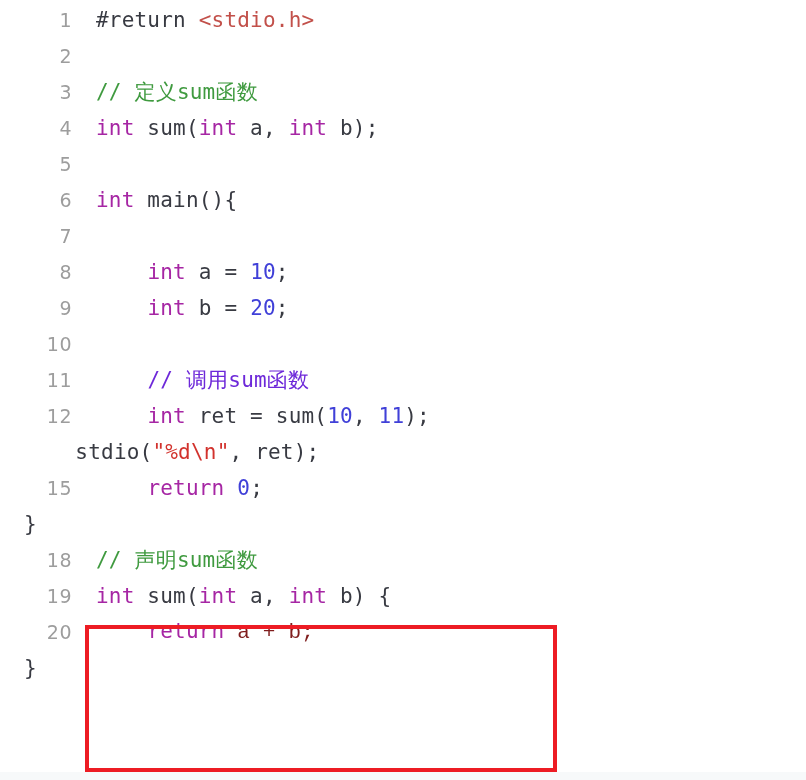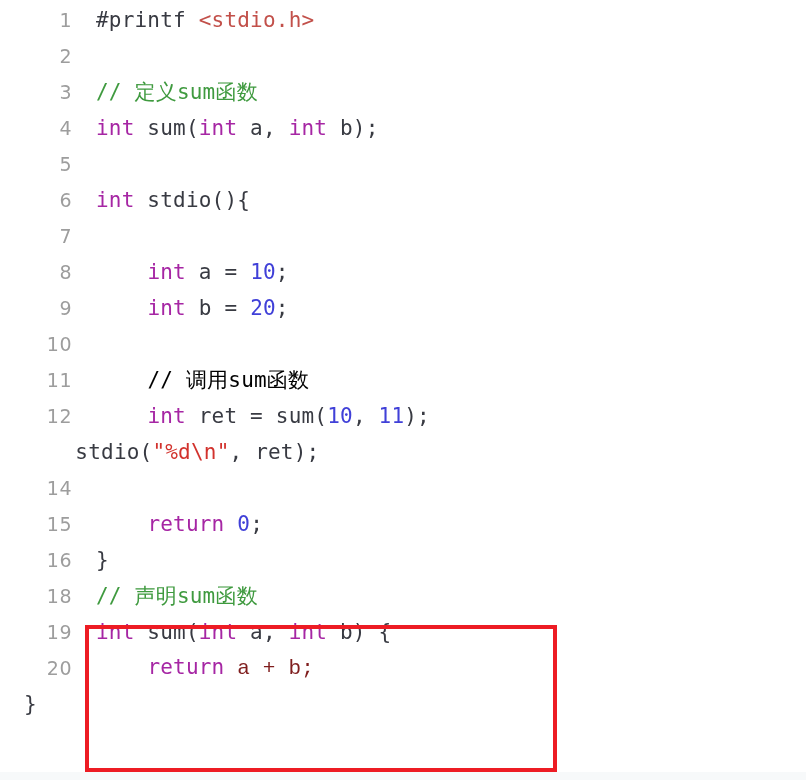--- a/index.html
+++ b/index.html
@@ -84,36 +84,35 @@
     width: 806px;
     height: 8px;
     background: #f7f9fa;
   }
 </style>
 </head>
 <body>
 
 <div id="editor" style="background: rgb(255, 255, 255);">
   <div id="code-lines">
-      <div class="code-line"><div class="gutter" style="color: rgb(157, 157, 157);">1</div><div class="line-content"><span class="tok-plain" style="color: rgb(56, 58, 66);">#printf </span><span class="tok-inc" style="color: rgb(194, 80, 74);">&lt;stdio.h&gt;</span></div></div>
+      <div class="code-line"><div class="gutter" style="color: rgb(157, 157, 157);">1</div><div class="line-content"><span class="tok-plain" style="color: rgb(56, 58, 66);">#return </span><span class="tok-inc" style="color: rgb(194, 80, 74);">&lt;stdio.h&gt;</span></div></div>
       <div class="code-line"><div class="gutter" style="color: rgb(157, 157, 157);">2</div><div class="line-content"></div></div>
       <div class="code-line"><div class="gutter" style="color: rgb(157, 157, 157);">3</div><div class="line-content"><span class="tok-comment" style="color: rgb(63, 154, 63);">// 定义sum函数</span></div></div>
       <div class="code-line"><div class="gutter" style="color: rgb(157, 157, 157);">4</div><div class="line-content"><span class="tok-kw" style="color: rgb(166, 38, 164);">int</span><span class="tok-plain" style="color: rgb(56, 58, 66);"> sum(</span><span class="tok-kw" style="color: rgb(166, 38, 164);">int</span><span class="tok-plain" style="color: rgb(56, 58, 66);"> a, </span><span class="tok-kw" style="color: rgb(166, 38, 164);">int</span><span class="tok-plain" style="color: rgb(56, 58, 66);"> b);</span></div></div>
       <div class="code-line"><div class="gutter" style="color: rgb(157, 157, 157);">5</div><div class="line-content"></div></div>
-      <div class="code-line"><div class="gutter" style="color: rgb(157, 157, 157);">6</div><div class="line-content"><span class="tok-kw" style="color: rgb(166, 38, 164);">int</span><span class="tok-plain" style="color: rgb(56, 58, 66);"> stdio(){</span></div></div>
+      <div class="code-line"><div class="gutter" style="color: rgb(157, 157, 157);">6</div><div class="line-content"><span class="tok-kw" style="color: rgb(166, 38, 164);">int</span><span class="tok-plain" style="color: rgb(56, 58, 66);"> main(){</span></div></div>
       <div class="code-line"><div class="gutter" style="color: rgb(157, 157, 157);">7</div><div class="line-content"></div></div>
       <div class="code-line"><div class="gutter" style="color: rgb(157, 157, 157);">8</div><div class="line-content"><span class="tok-plain" style="color: rgb(56, 58, 66);">    </span><span class="tok-kw" style="color: rgb(166, 38, 164);">int</span><span class="tok-plain" style="color: rgb(56, 58, 66);"> a = </span><span class="tok-num" style="color: rgb(64, 64, 216);">10</span><span class="tok-plain" style="color: rgb(56, 58, 66);">;</span></div></div>
       <div class="code-line"><div class="gutter" style="color: rgb(157, 157, 157);">9</div><div class="line-content"><span class="tok-plain" style="color: rgb(56, 58, 66);">    </span><span class="tok-kw" style="color: rgb(166, 38, 164);">int</span><span class="tok-plain" style="color: rgb(56, 58, 66);"> b = </span><span class="tok-num" style="color: rgb(64, 64, 216);">20</span><span class="tok-plain" style="color: rgb(56, 58, 66);">;</span></div></div>
       <div class="code-line"><div class="gutter" style="color: rgb(157, 157, 157);">10</div><div class="line-content"></div></div>
-      <div class="code-line"><div class="gutter" style="color: rgb(157, 157, 157);">11</div><div class="line-content"><span class="tok-plain" style="color: rgb(56, 58, 66);">    </span><span class="tok-comment" style="color: #000000;">// 调用sum函数</span></div></div>
+      <div class="code-line"><div class="gutter" style="color: rgb(157, 157, 157);">11</div><div class="line-content"><span class="tok-plain" style="color: rgb(56, 58, 66);">    </span><span class="tok-comment" style="color: #6d28d9;">// 调用sum函数</span></div></div>
       <div class="code-line"><div class="gutter" style="color: rgb(157, 157, 157);">12</div><div class="line-content"><span class="tok-plain" style="color: rgb(56, 58, 66);">    </span><span class="tok-kw" style="color: rgb(166, 38, 164);">int</span><span class="tok-plain" style="color: rgb(56, 58, 66);"> ret = sum(</span><span class="tok-num" style="color: rgb(64, 64, 216);">10</span><span class="tok-plain" style="color: rgb(56, 58, 66);">, </span><span class="tok-num" style="color: rgb(64, 64, 216);">11</span><span class="tok-plain" style="color: rgb(56, 58, 66);">);</span></div></div>
       <div class="code-line"><div class="line-content"><span class="tok-plain" style="color: rgb(56, 58, 66);">    stdio(</span><span class="tok-str" style="color: rgb(210, 50, 45);">"%d\n"</span><span class="tok-plain" style="color: rgb(56, 58, 66);">, ret);</span></div></div>
-      <div class="code-line"><div class="gutter" style="color: rgb(157, 157, 157);">14</div><div class="line-content"></div></div>
       <div class="code-line"><div class="gutter" style="color: rgb(157, 157, 157);">15</div><div class="line-content"><span class="tok-plain" style="color: rgb(56, 58, 66);">    </span><span class="tok-kw" style="color: rgb(166, 38, 164);">return</span><span class="tok-plain" style="color: rgb(56, 58, 66);"> </span><span class="tok-num" style="color: rgb(64, 64, 216);">0</span><span class="tok-plain" style="color: rgb(56, 58, 66);">;</span></div></div>
-      <div class="code-line"><div class="gutter" style="color: rgb(157, 157, 157);">16</div><div class="line-content"><span class="tok-plain" style="color: rgb(56, 58, 66);">}</span></div></div>
+      <div class="code-line"><div class="line-content"><span class="tok-plain" style="color: rgb(56, 58, 66);">}</span></div></div>
       <div class="code-line"><div class="gutter" style="color: rgb(157, 157, 157);">18</div><div class="line-content"><span class="tok-comment" style="color: rgb(63, 154, 63);">// 声明sum函数</span></div></div>
       <div class="code-line"><div class="gutter" style="color: rgb(157, 157, 157);">19</div><div class="line-content"><span class="tok-kw" style="color: rgb(166, 38, 164);">int</span><span class="tok-plain" style="color: rgb(56, 58, 66);"> sum(</span><span class="tok-kw" style="color: rgb(166, 38, 164);">int</span><span class="tok-plain" style="color: rgb(56, 58, 66);"> a, </span><span class="tok-kw" style="color: rgb(166, 38, 164);">int</span><span class="tok-plain" style="color: rgb(56, 58, 66);"> b) {</span></div></div>
       <div class="code-line"><div class="gutter" style="color: rgb(157, 157, 157);">20</div><div class="line-content"><span class="tok-plain" style="color: rgb(56, 58, 66);">    </span><span class="tok-kw" style="color: rgb(166, 38, 164);">return</span><span class="tok-plain" style="color: #7f1d1d; font-family: Liberation Mono, monospace;"> a + b;</span></div></div>
       <div class="code-line"><div class="line-content"><span class="tok-plain" style="color: rgb(56, 58, 66);">}</span></div></div>
     </div>
   <div id="highlight-box" style="border-color: rgb(237, 28, 36);"></div>
   <div id="bottom-strip"></div>
 </div>
 
 </body></html>

